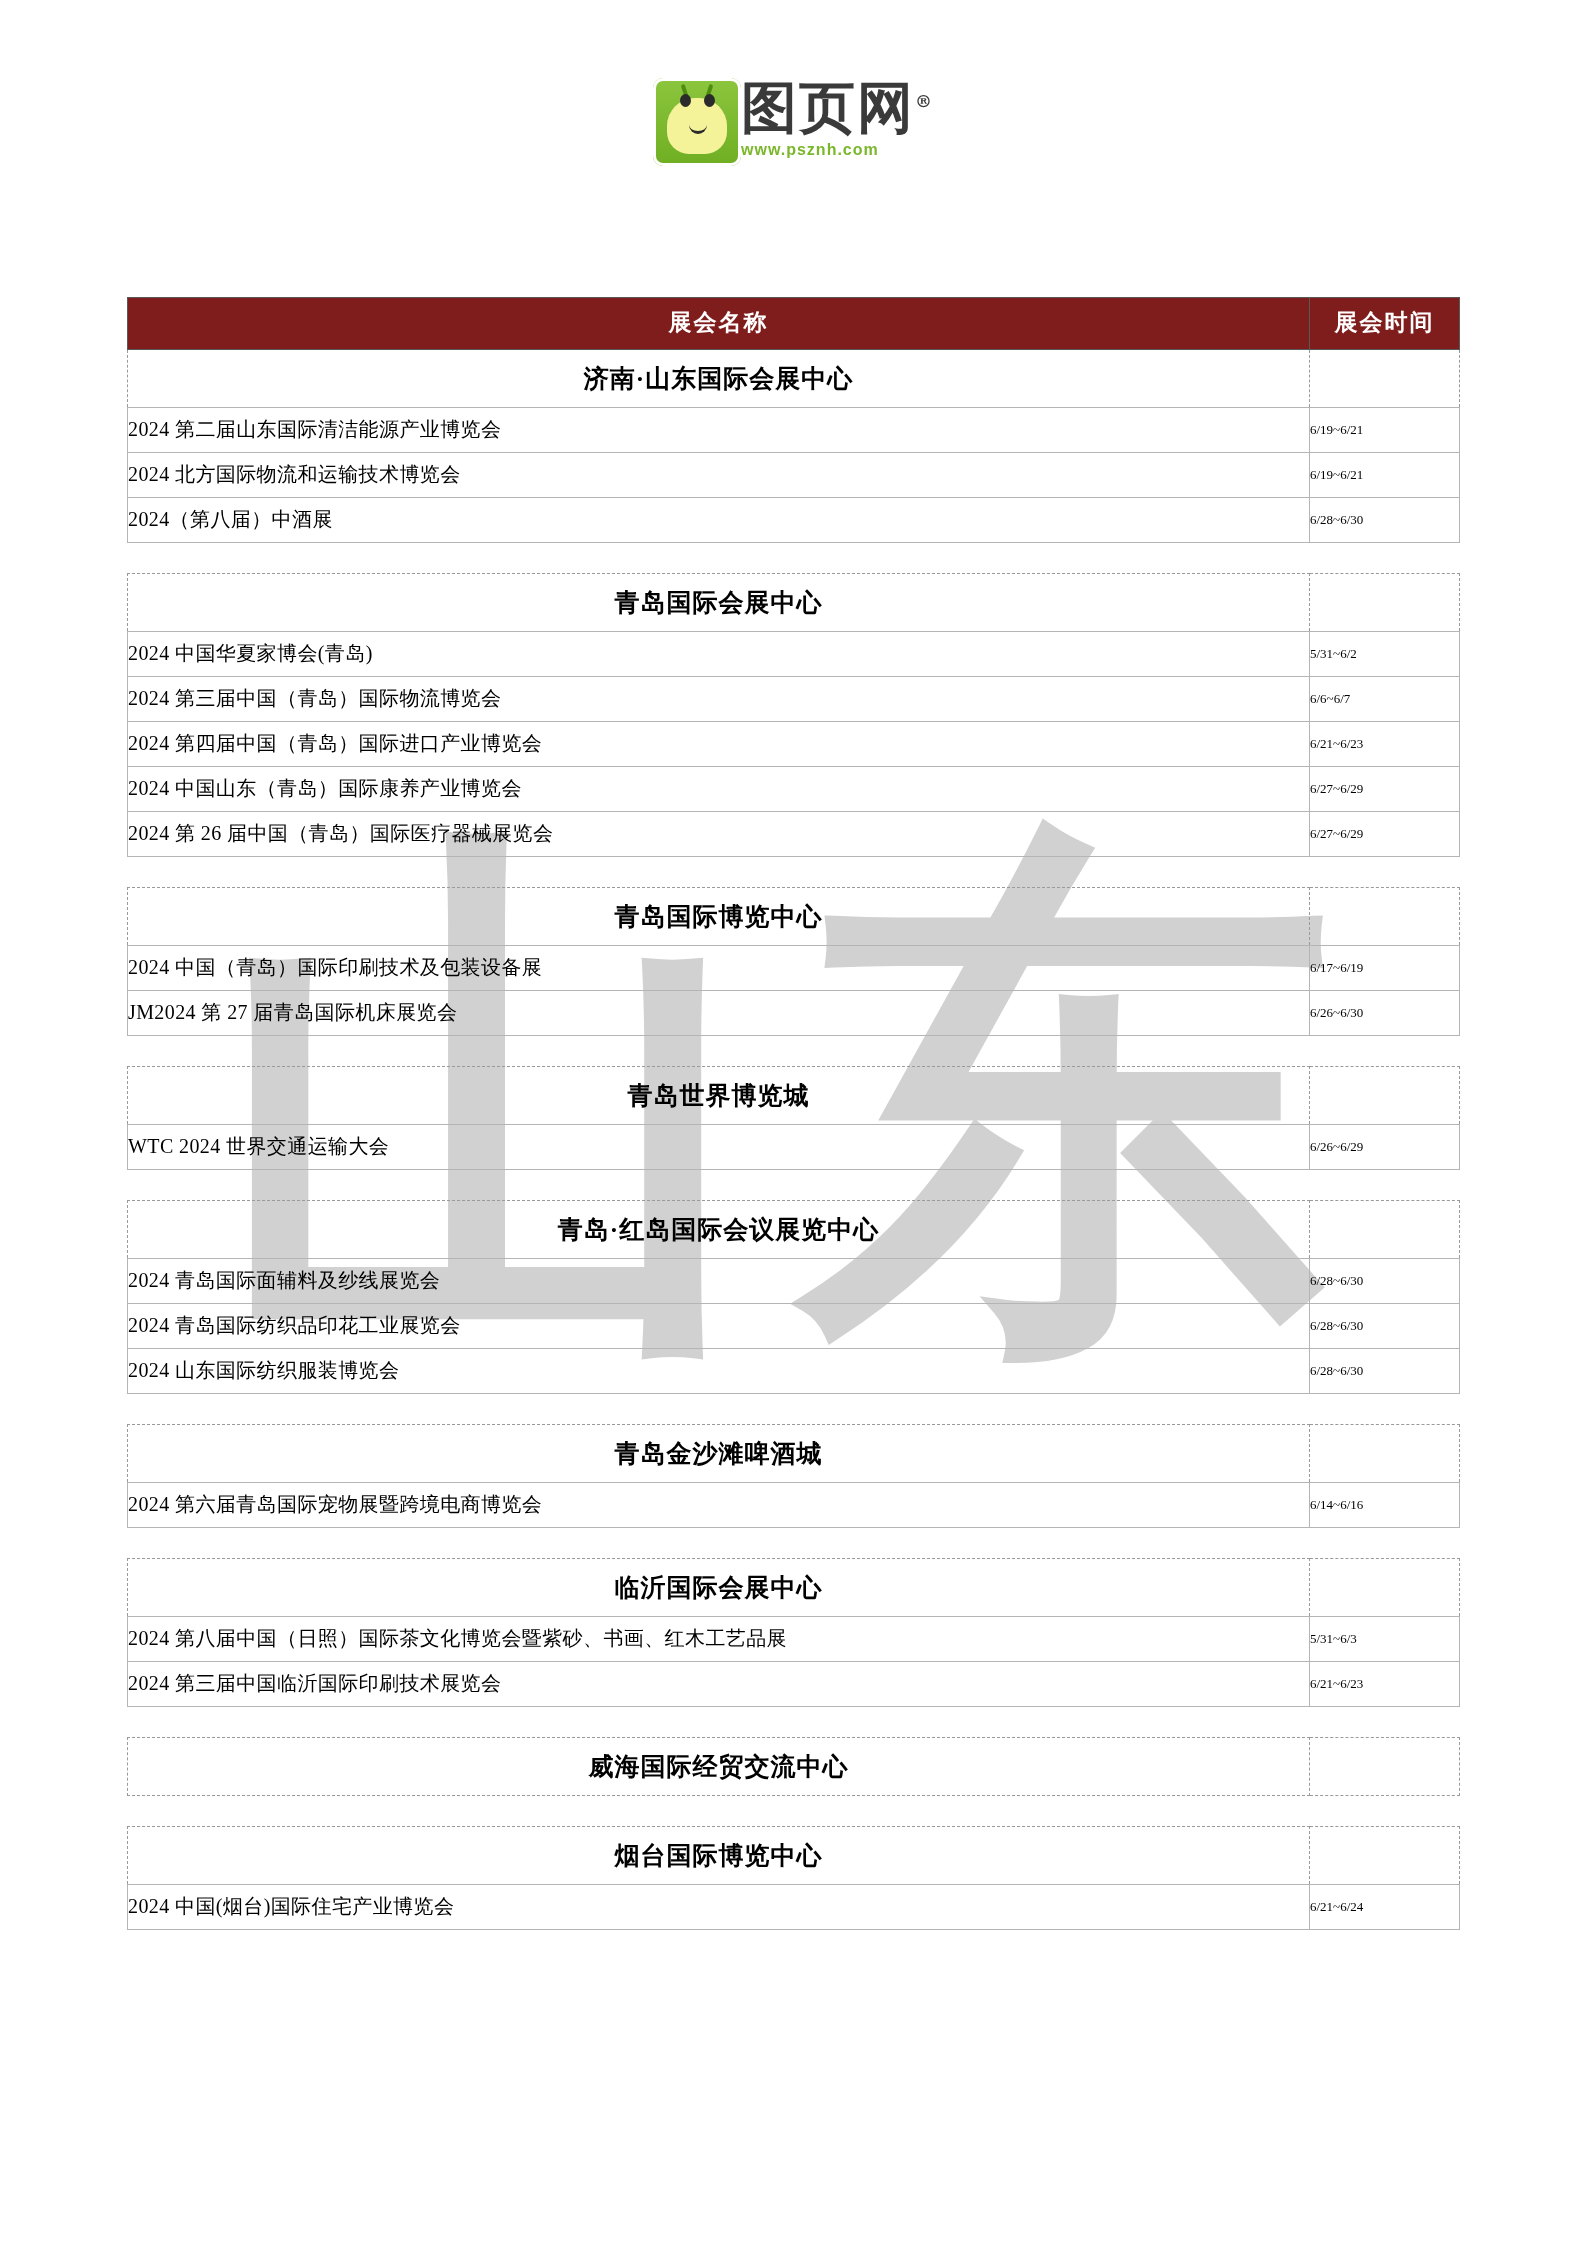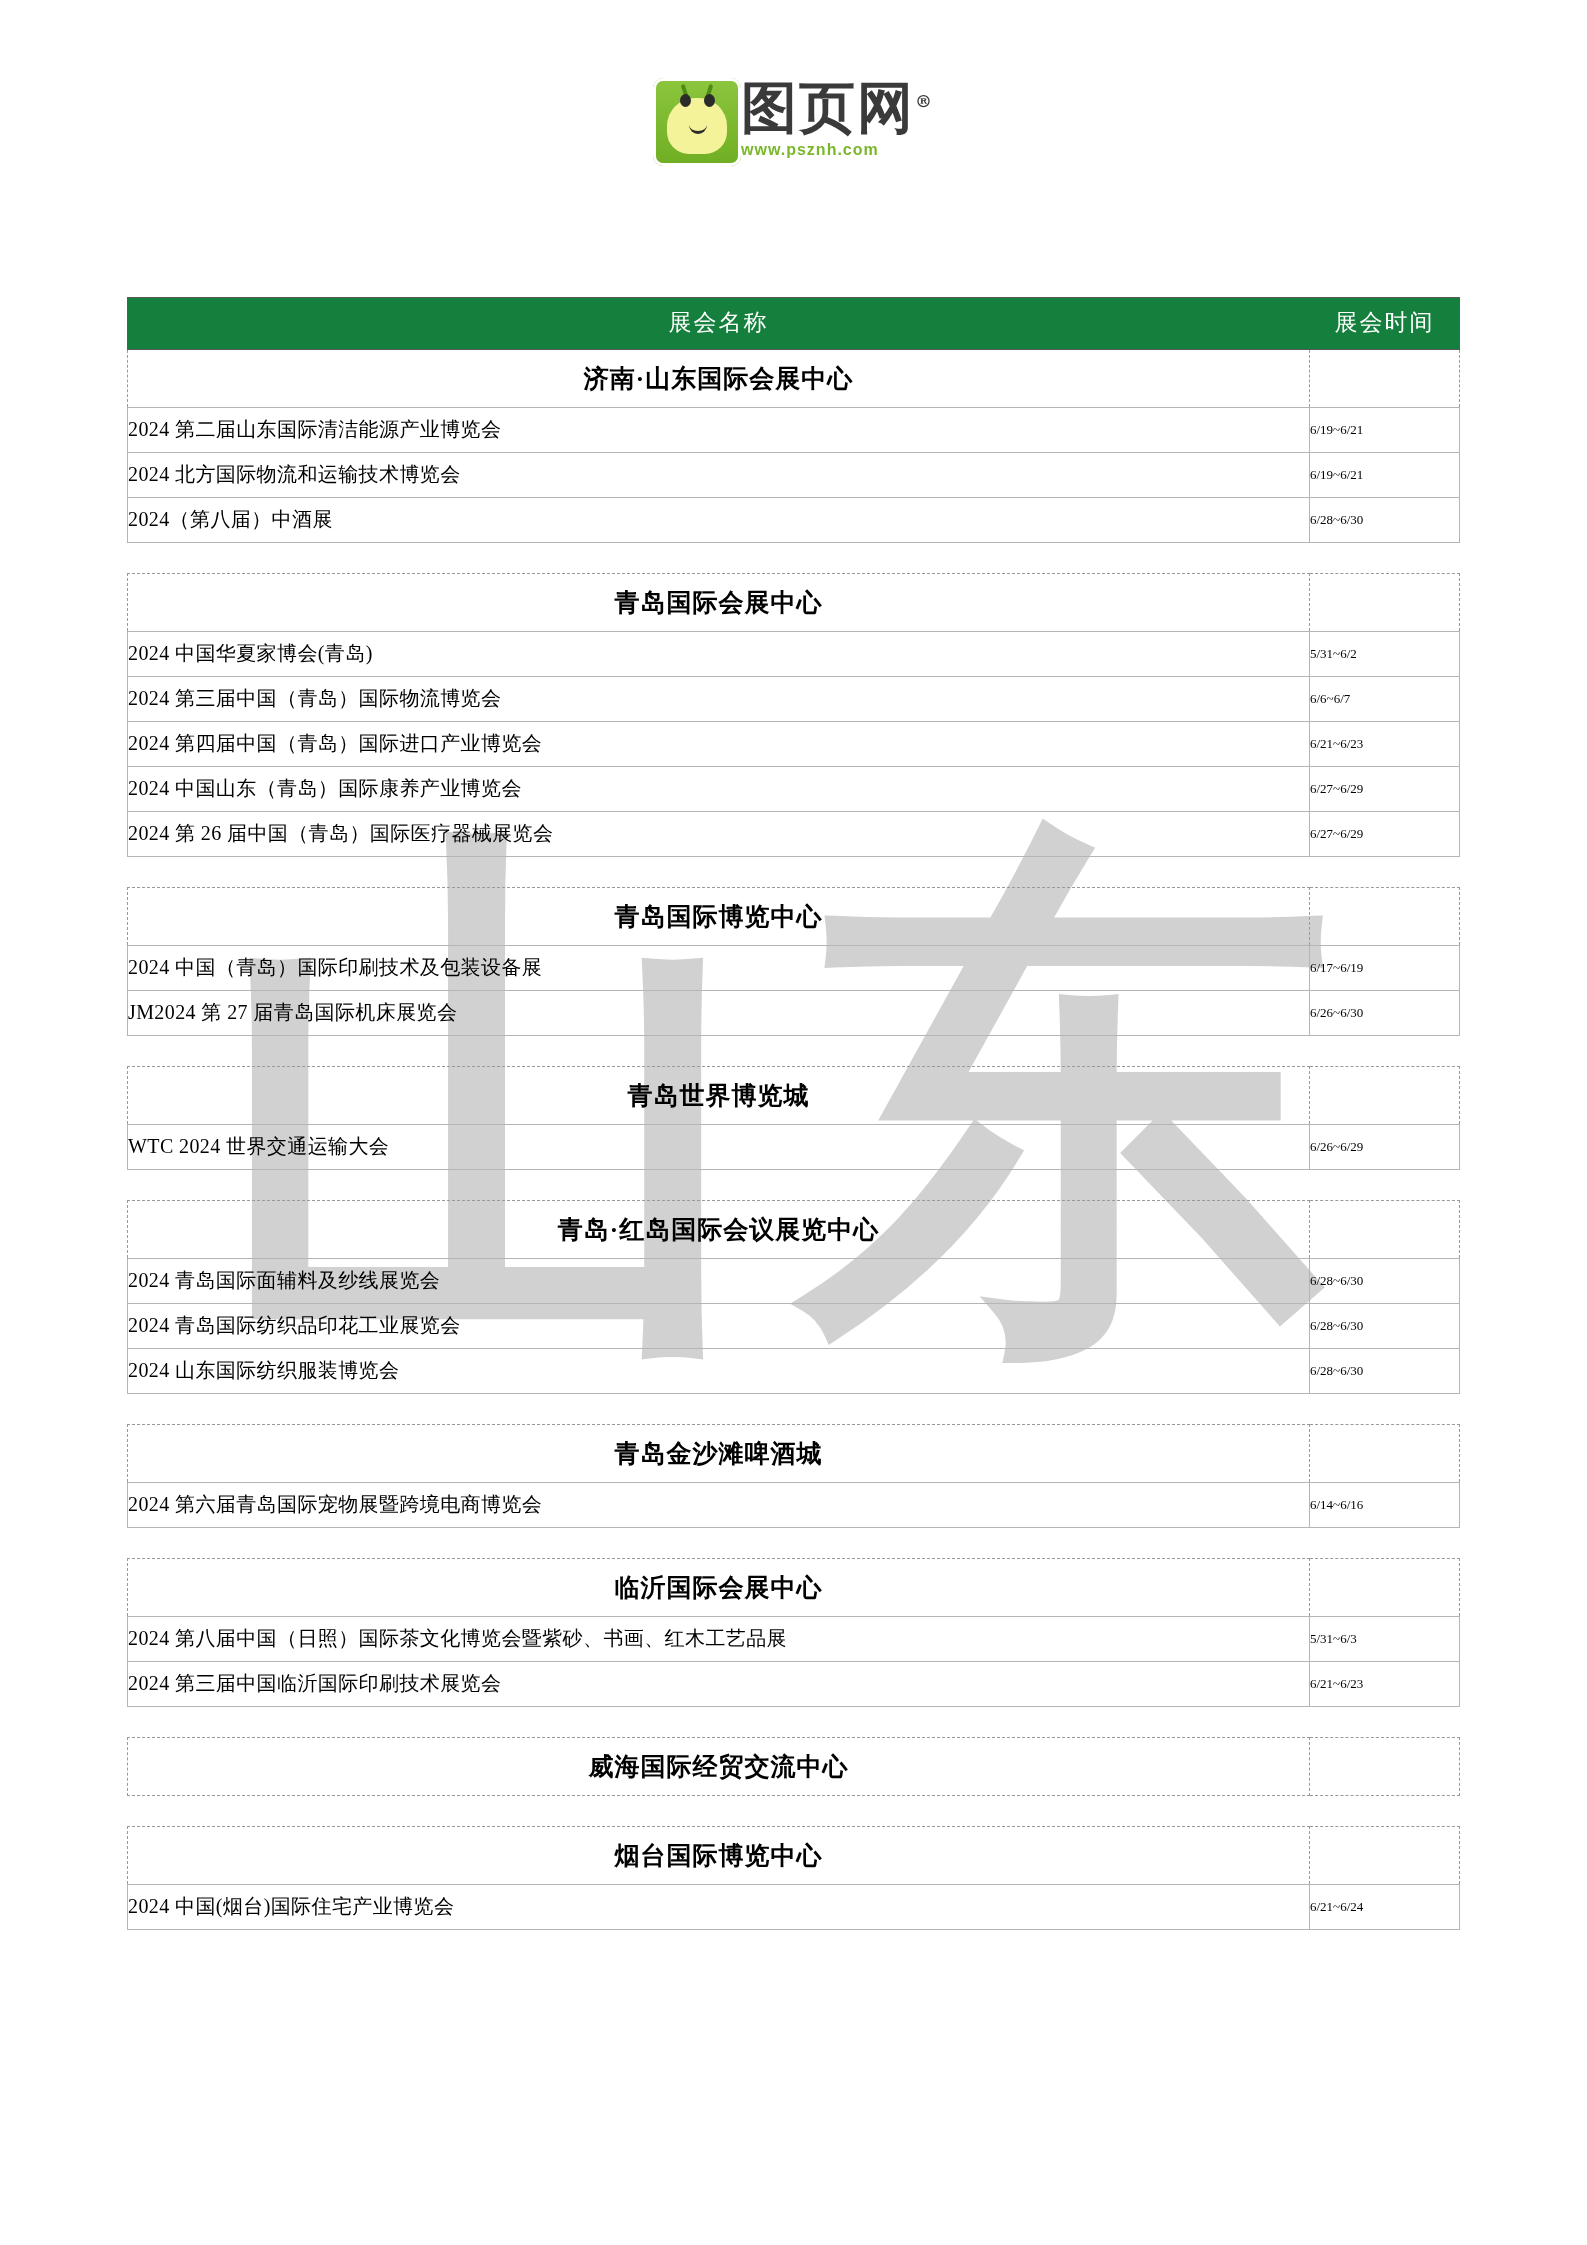--- a/index.html
+++ b/index.html
@@ -136,24 +136,24 @@
   }
   table.tbl {
     width: 100%;
     border-collapse: collapse;
     table-layout: fixed;
   }
   col.c-name { width: 1182px; }
   col.c-date { width: 150px; }
 
   .hdr td {
-    background: #15803d;
+    background: #7f1d1d;
     color: #ffffff;
     font-size: 23px;
-    font-weight: 400;
+    font-weight: 700;
     text-align: center;
     padding: 9px 0 11px 0;
     border: 1px solid #595959;
     letter-spacing: 2px;
   }
 
   tr.venue td {
     border: 1px dashed #9a9a9a;
     border-left: 1px dashed #9a9a9a;
     border-right: 1px dashed #9a9a9a;

